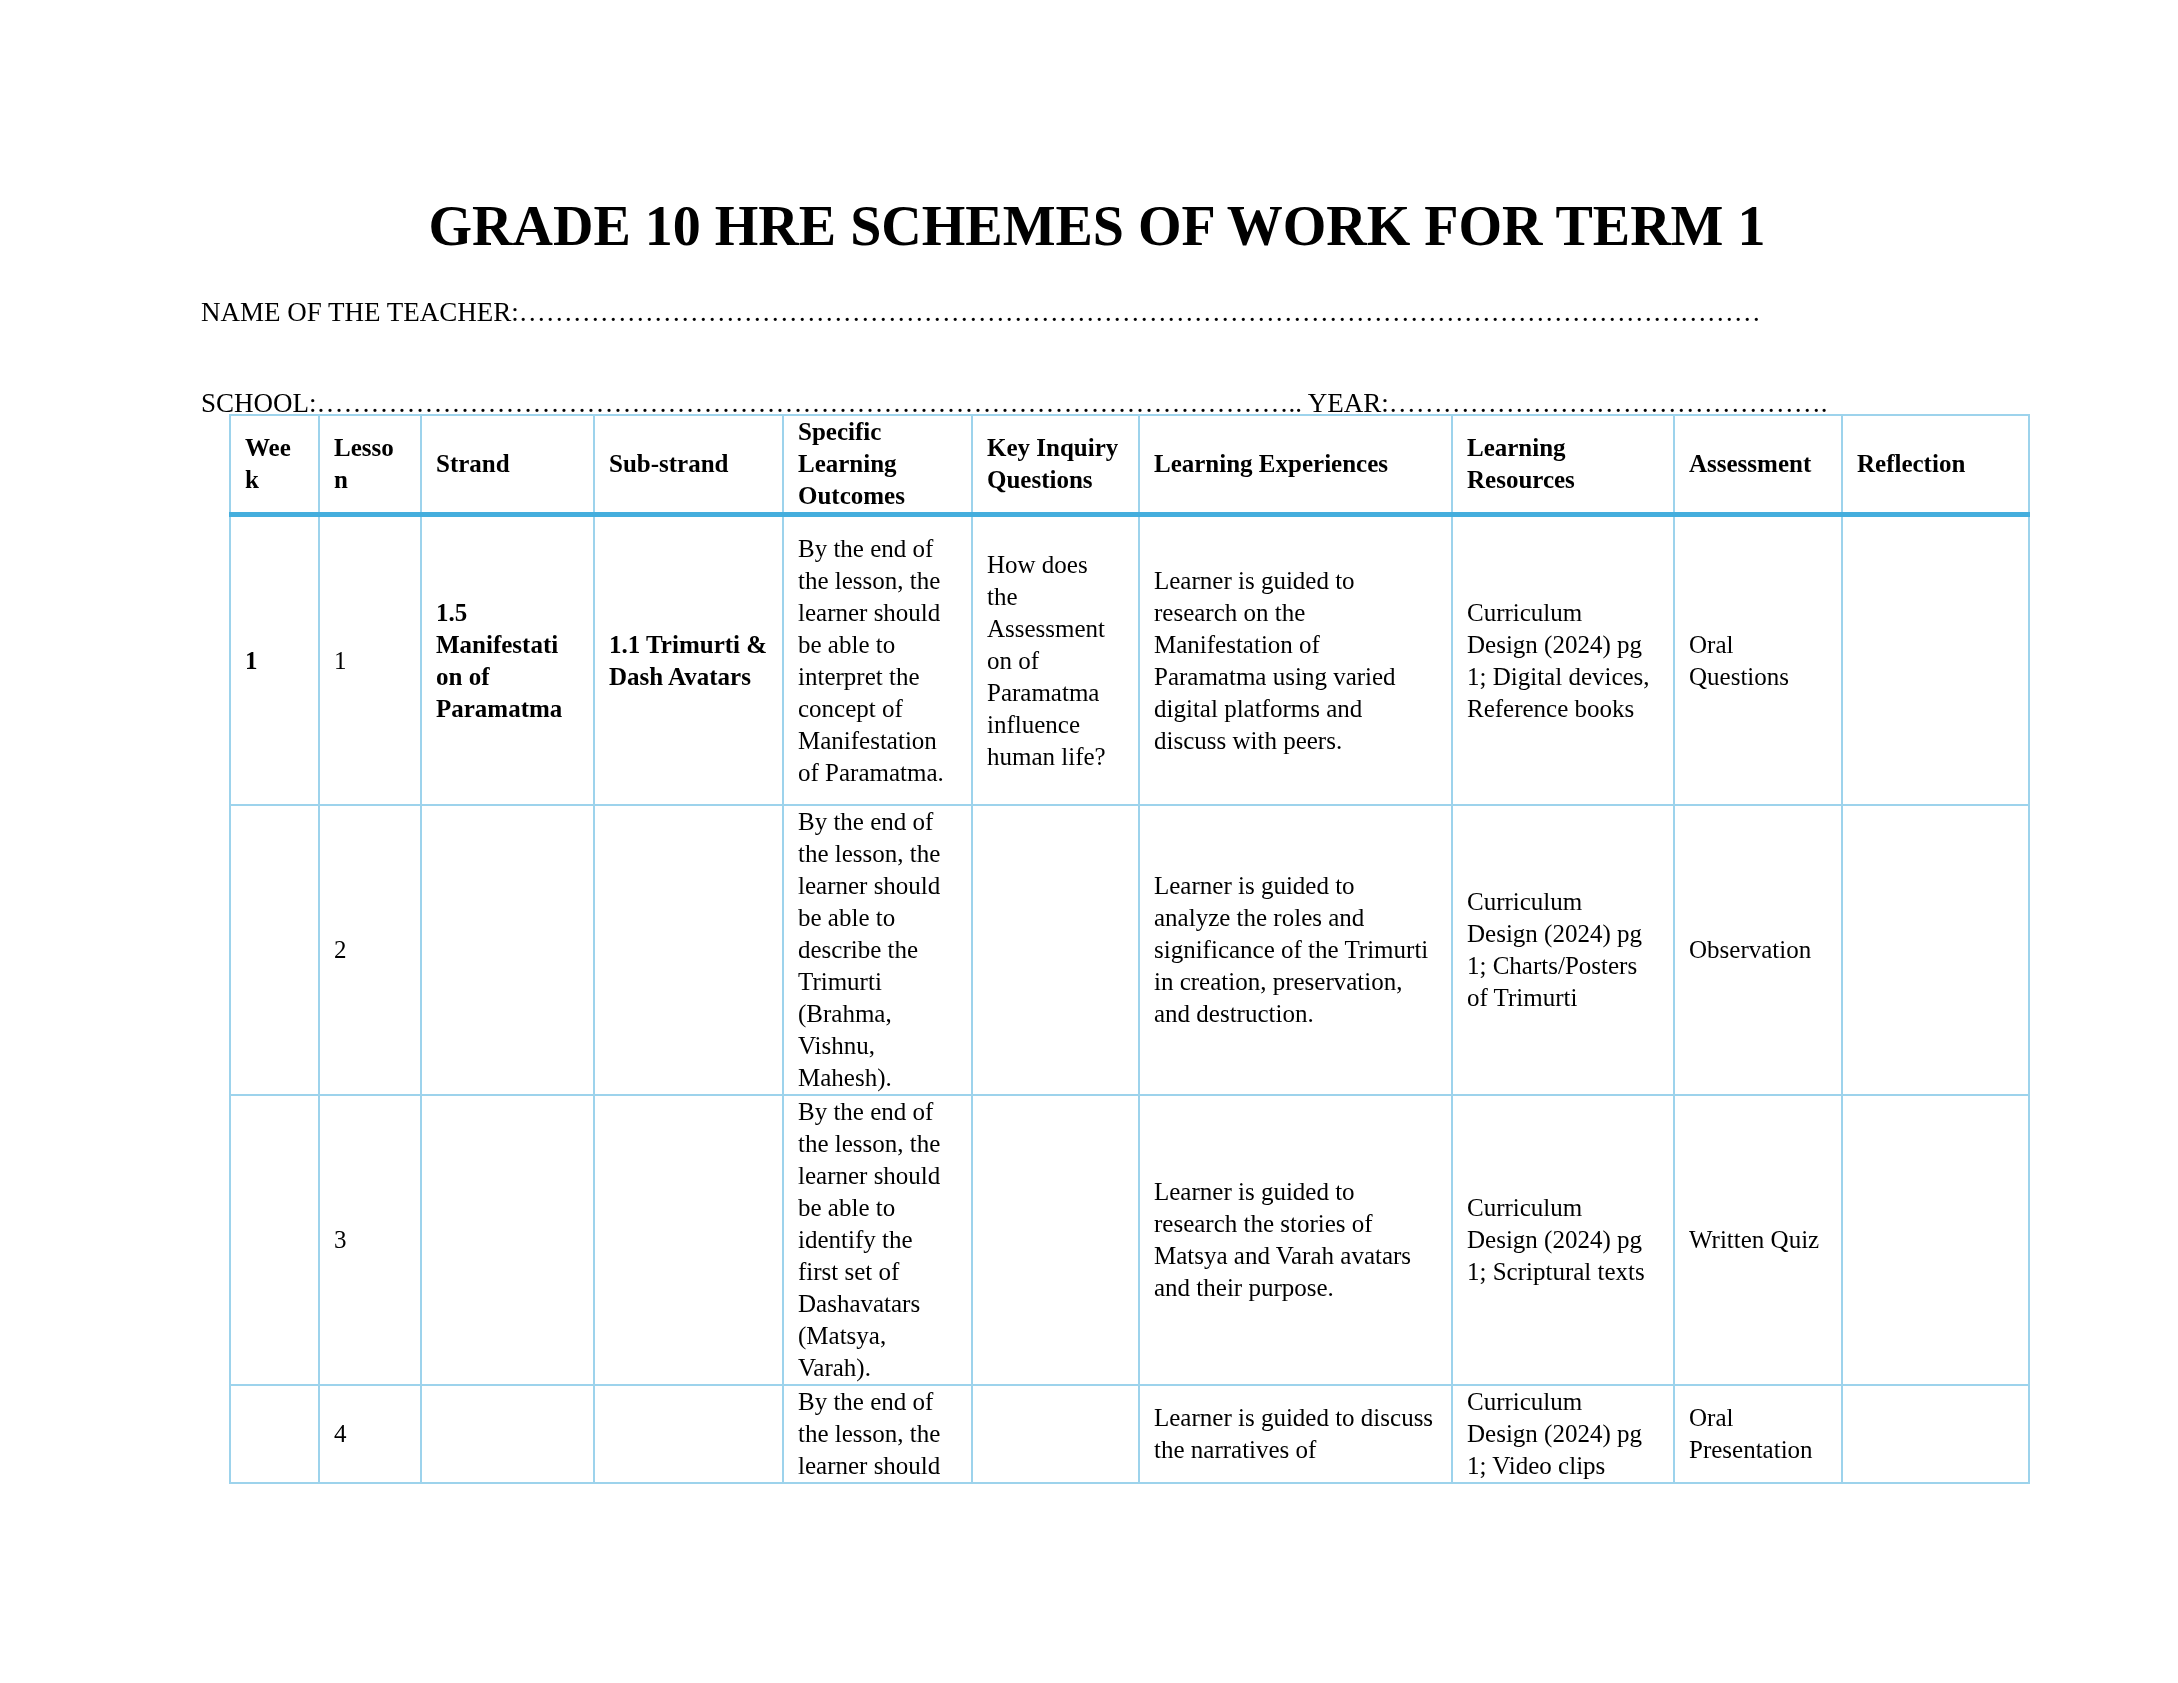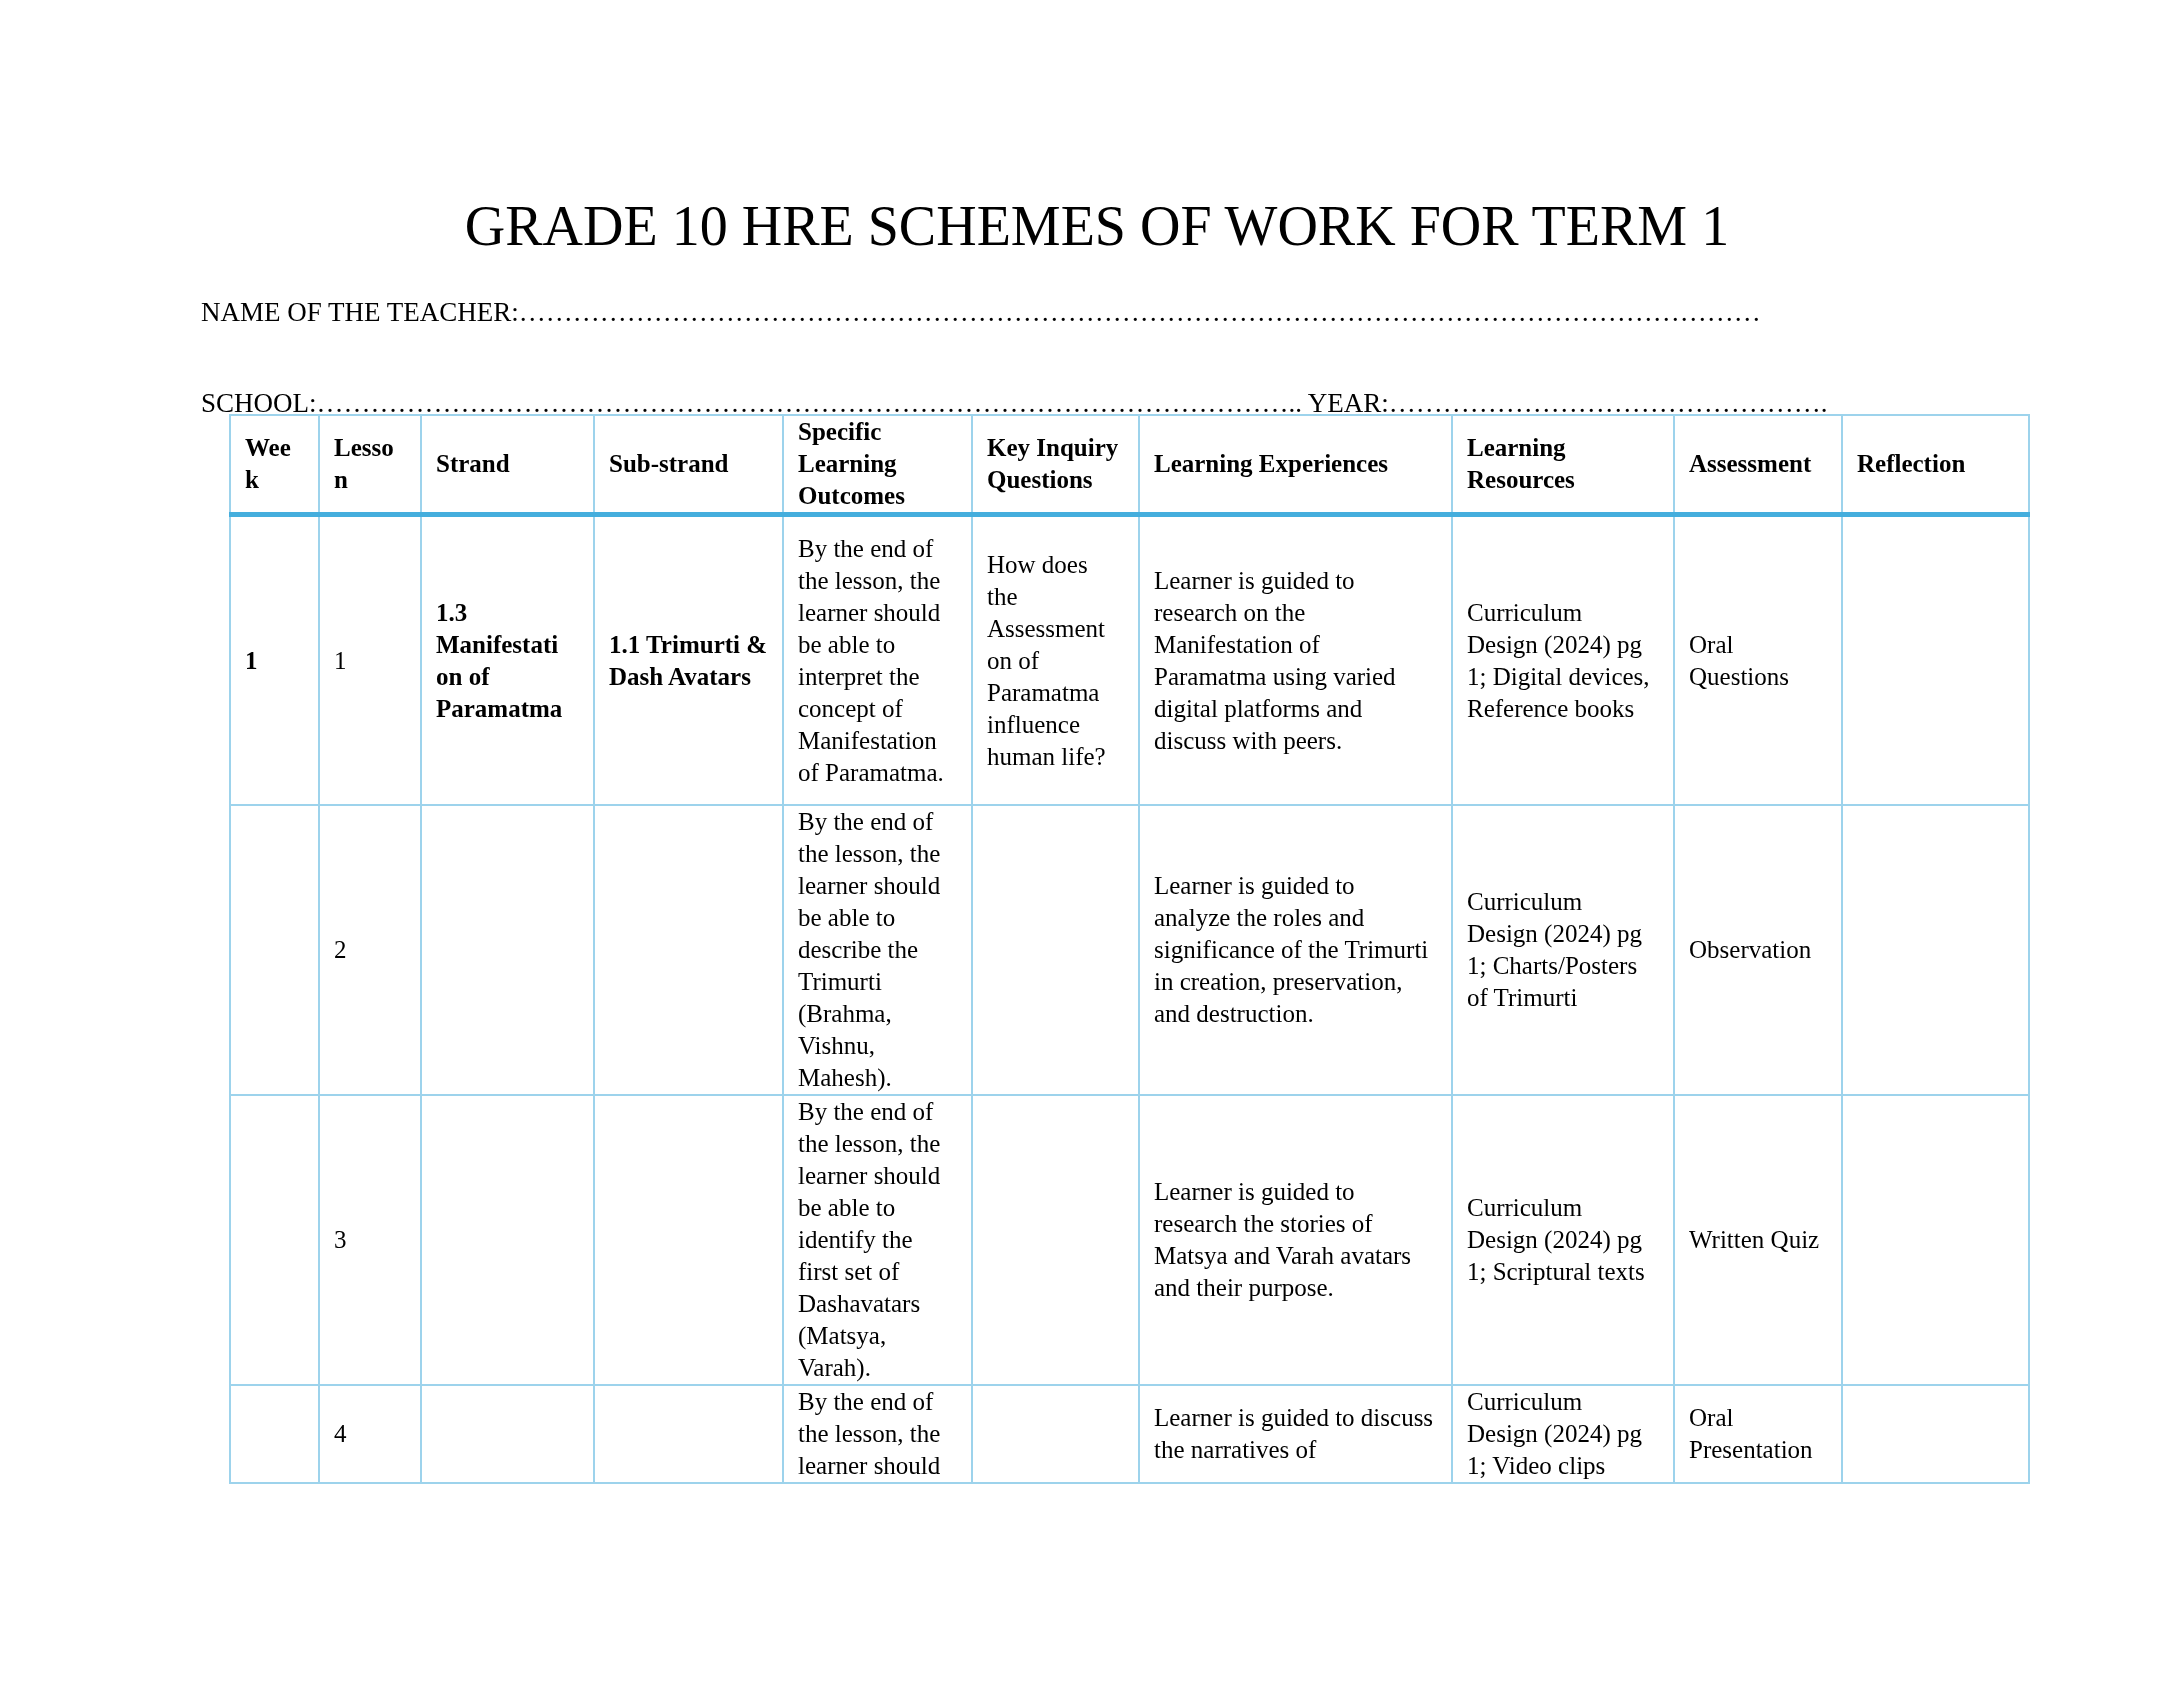--- a/index.html
+++ b/index.html
@@ -1,19 +1,19 @@
 <!DOCTYPE html>
 <html><head>
 <meta charset="utf-8">
 <style>
   html, body { margin: 0; padding: 0; background: #ffffff; }
   body { width: 2178px; height: 1683px; position: relative; font-family: "Liberation Serif", "DejaVu Serif", serif; color: #000; }
   .title {
     position: absolute; left: 16px; right: 0; top: 194px;
-    text-align: center; font-weight: normal; font-size: 56px; letter-spacing: 0px;
+    text-align: center; font-weight: bold; font-size: 56px; letter-spacing: 0px;
   }
   .field-line { position: absolute; left: 201px; font-size: 27px; white-space: nowrap; text-align: right; }
   .teacher-line { top: 297px; }
   .school-line { top: 356px; margin-top: 32px; }
   table.scheme {
     position: absolute; left: 201px; top: 414px;
     border-collapse: collapse; table-layout: fixed; width: 1800px; margin-left: 28px;
   }
   table.scheme th, table.scheme td {
     border: 2px solid #9dd3ec; vertical-align: middle; text-align: left;
@@ -58,21 +58,21 @@
       <th>Learning Experiences</th>
       <th>Learning Resources</th>
       <th>Assessment</th>
       <th>Reflection</th>
     </tr>
   </thead>
   <tbody>
     <tr class="row-1">
       <td class="bold">1</td>
       <td>1</td>
-      <td class="bold">1.3 Manifestati on of Paramatma</td>
+      <td class="bold">1.5 Manifestati on of Paramatma</td>
       <td class="bold">1.1 Trimurti &amp; Dash Avatars</td>
       <td>By the end of the lesson, the learner should be able to interpret the concept of Manifestation of Paramatma.</td>
       <td>How does the Assessment on of Paramatma influence human life?</td>
       <td>Learner is guided to research on the Manifestation of Paramatma using varied digital platforms and discuss with peers.</td>
       <td>Curriculum Design (2024) pg 1; Digital devices, Reference books</td>
       <td>Oral Questions</td>
       <td></td>
     </tr>
     <tr class="row-2">
       <td class="bold"></td>

